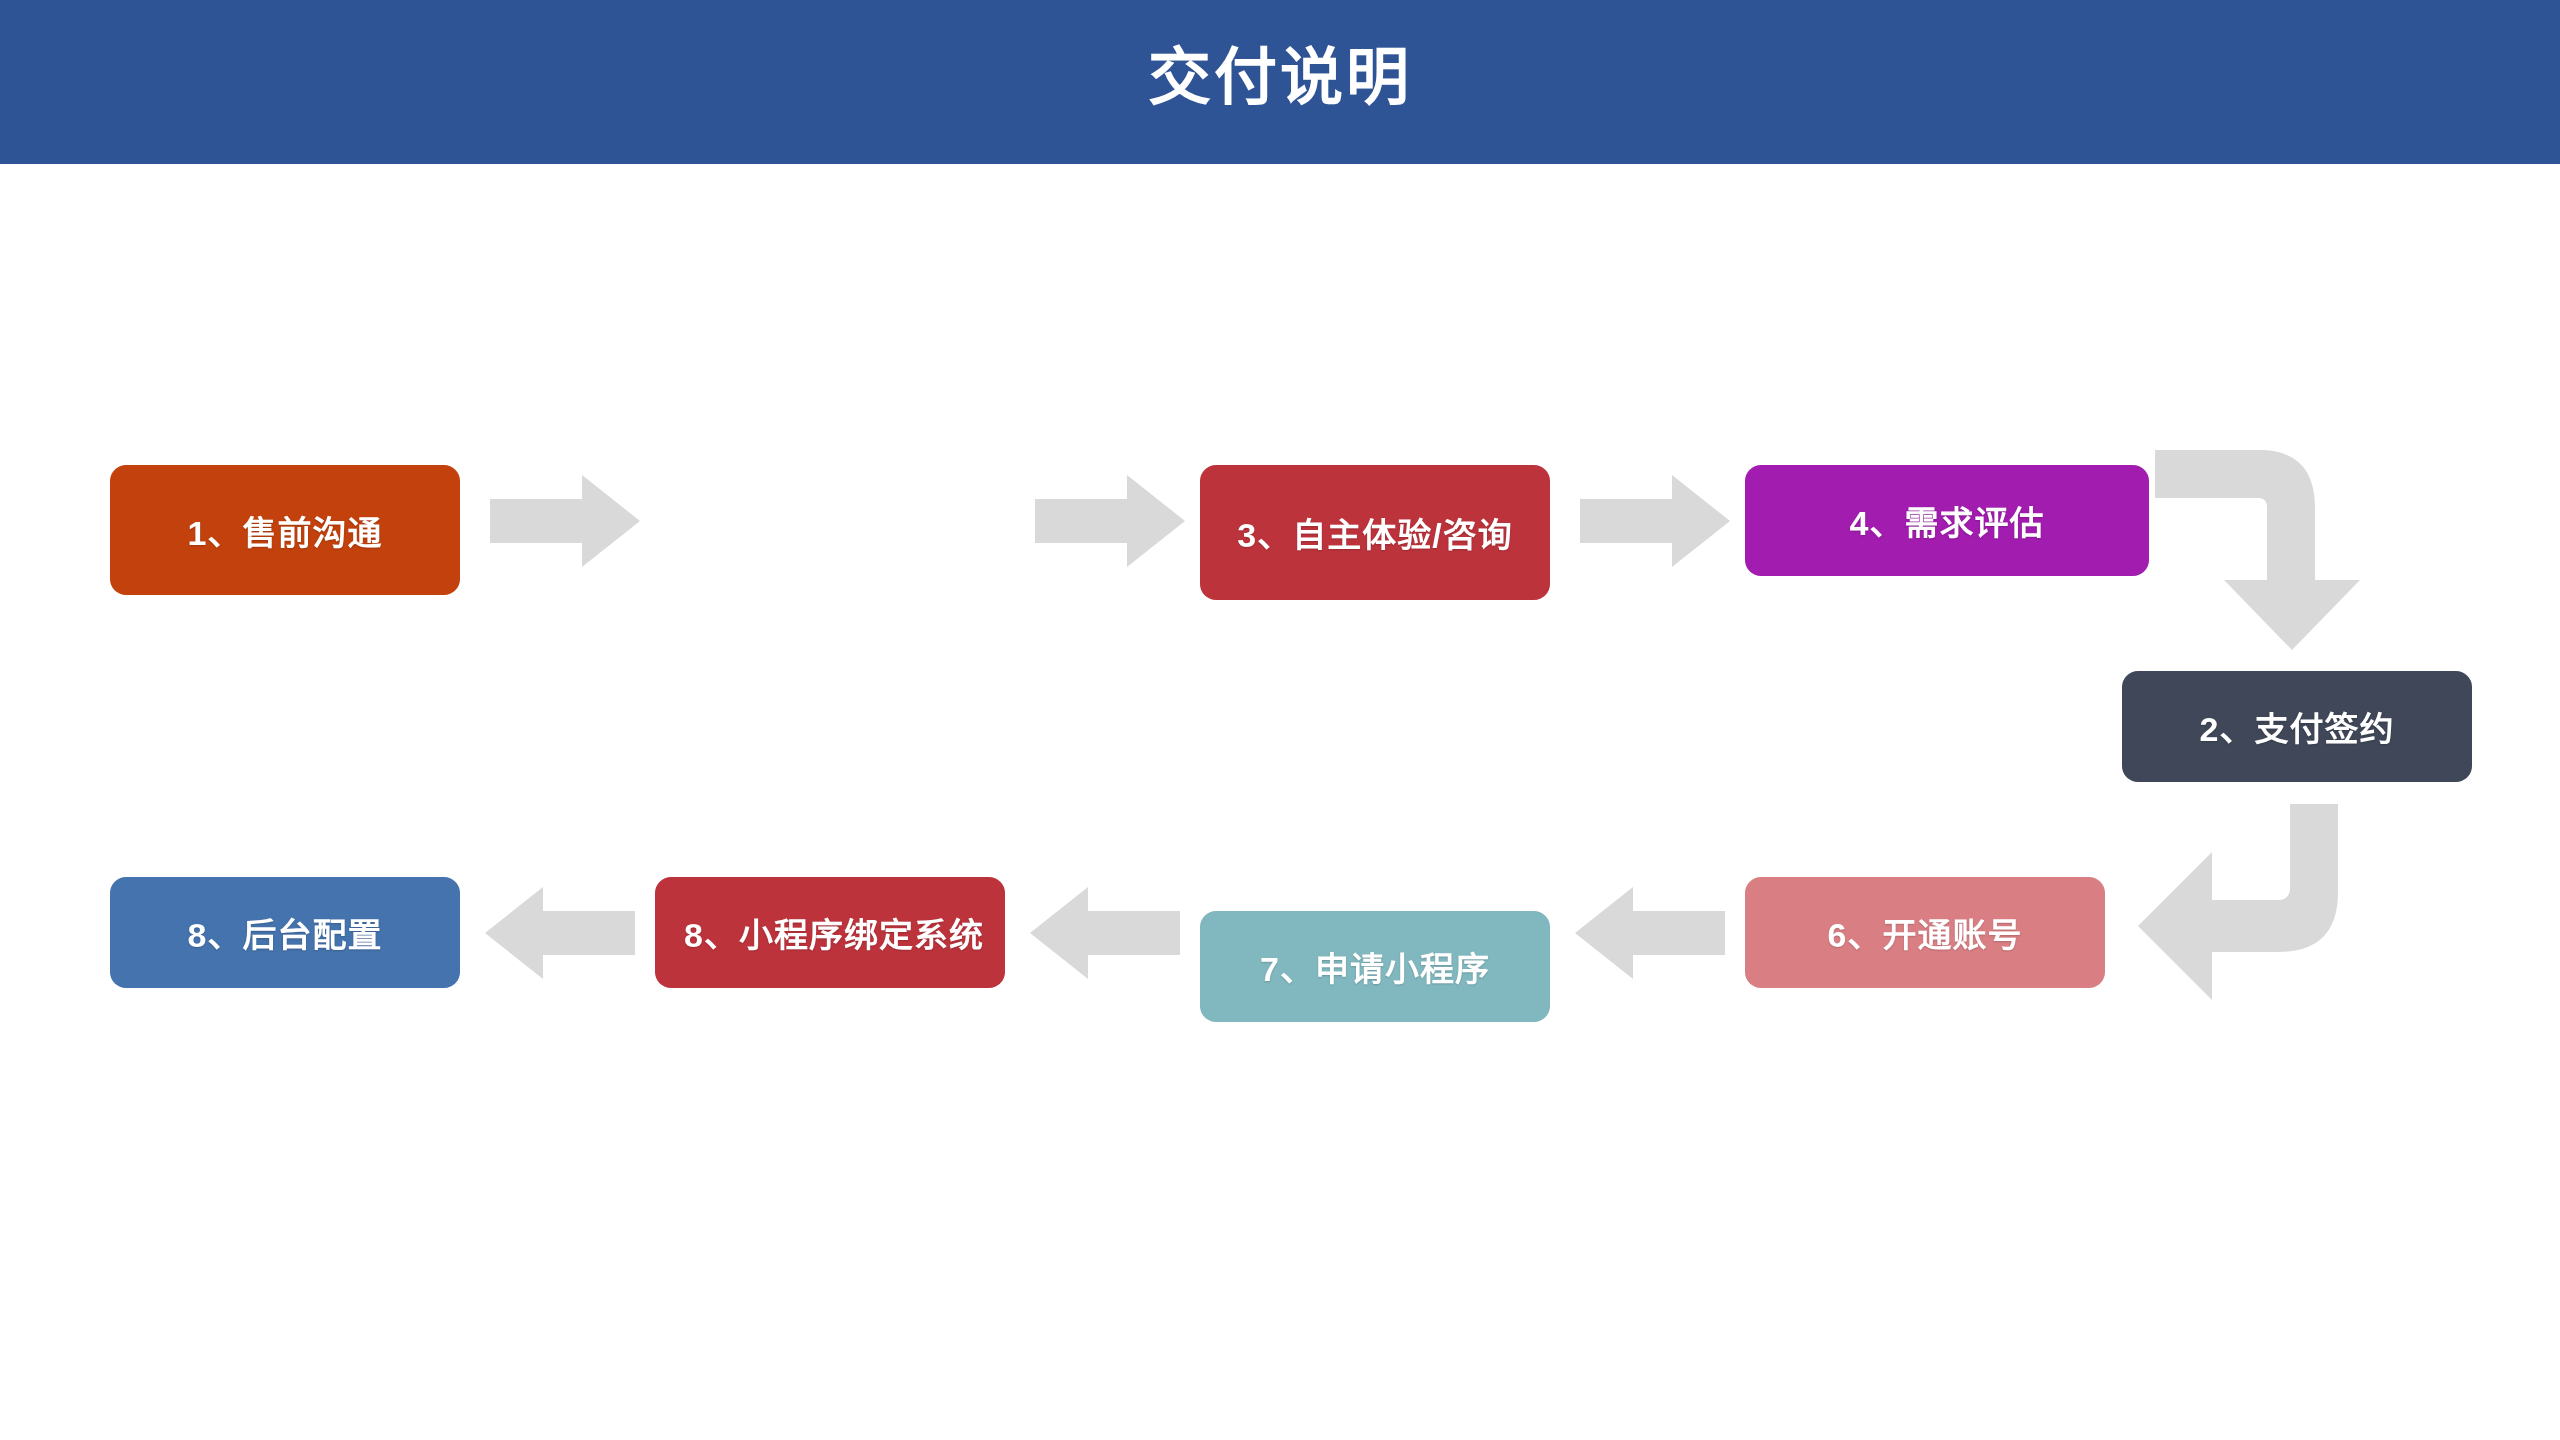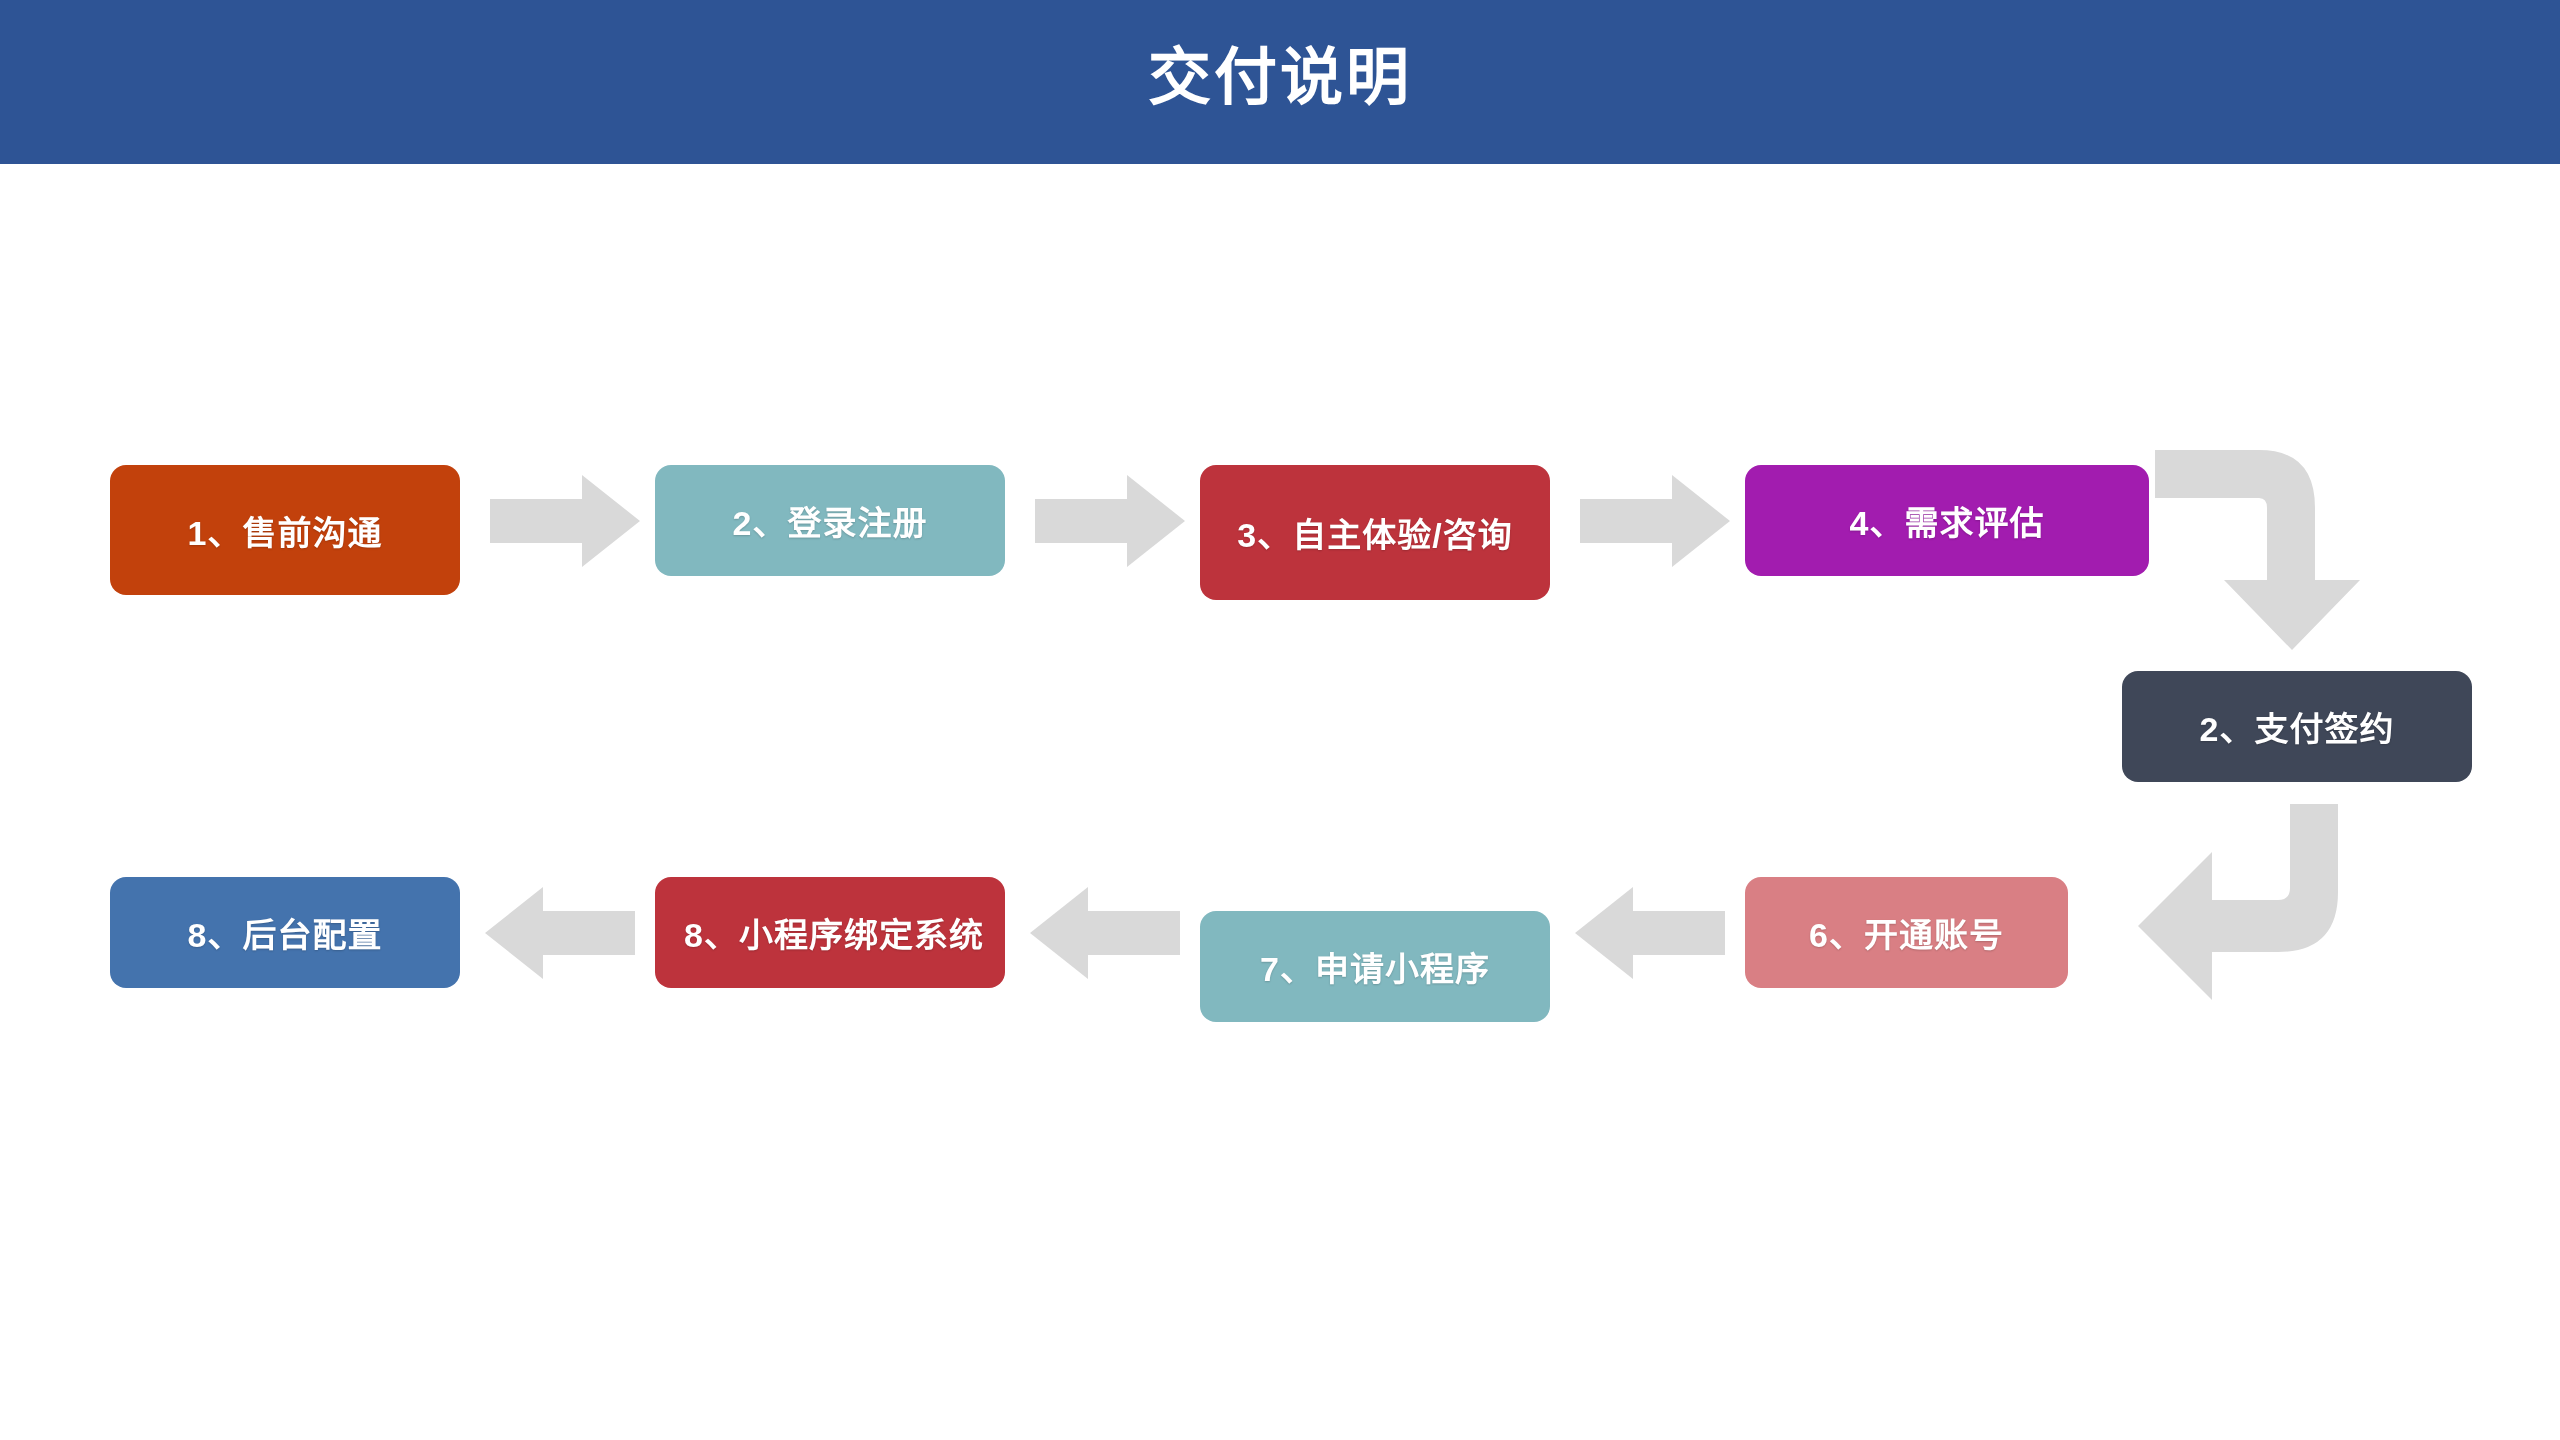--- a/index.html
+++ b/index.html
@@ -70,21 +70,21 @@
     text-align: center;
     white-space: nowrap;
     text-shadow: 0 1px 2px rgba(0,0,0,0.18);
   }
 
   .node-1 { left: 110px;  top: 301px; width: 350px; height: 130px; background: #c2410c; }
   .node-2 { left: 655px;  top: 301px; width: 350px; height: 111px; background: #81b8bf; }
   .node-3 { left: 1200px; top: 301px; width: 350px; height: 135px; background: #bd333c; }
   .node-4 { left: 1745px; top: 301px; width: 404px; height: 111px; background: #a21caf; }
   .node-5 { left: 2122px; top: 507px; width: 350px; height: 111px; background: #3f4758; }
-  .node-6 { left: 1745px; top: 713px; width: 323px; height: 111px; background: #d97f84; }
+  .node-6 { left: 1745px; top: 713px; width: 360px; height: 111px; background: #d97f84; }
   .node-7 { left: 1200px; top: 713px; width: 350px; height: 111px; background: #81b8bf; margin-top: 34px; }
   .node-8 { left: 655px;  top: 713px; width: 350px; height: 111px; background: #bd333c; padding-left: 8px; }
   .node-9 { left: 110px;  top: 713px; width: 350px; height: 111px; background: #4473ad; }
 
   
   .arrow {
     position: absolute;
     width: 150px;
     height: 100px;
   }
@@ -118,21 +118,20 @@
   <div class="flow-canvas">
 
     <div class="node node-1">1、售前沟通</div>
 
     <div class="arrow arrow-r1">
       <svg viewBox="0 0 150 100" xmlns="http://www.w3.org/2000/svg" aria-hidden="true">
         <polygon points="0,28 92,28 92,4 150,50 92,96 92,72 0,72" fill="#d9d9d9"></polygon>
       </svg>
     </div>
 
-    <div class="node node-2">2、登录注册</div>
 
     <div class="arrow arrow-r2">
       <svg viewBox="0 0 150 100" xmlns="http://www.w3.org/2000/svg" aria-hidden="true">
         <polygon points="0,28 92,28 92,4 150,50 92,96 92,72 0,72" fill="#d9d9d9"></polygon>
       </svg>
     </div>
 
     <div class="node node-3">3、自主体验/咨询</div>
 
     <div class="arrow arrow-r3">

